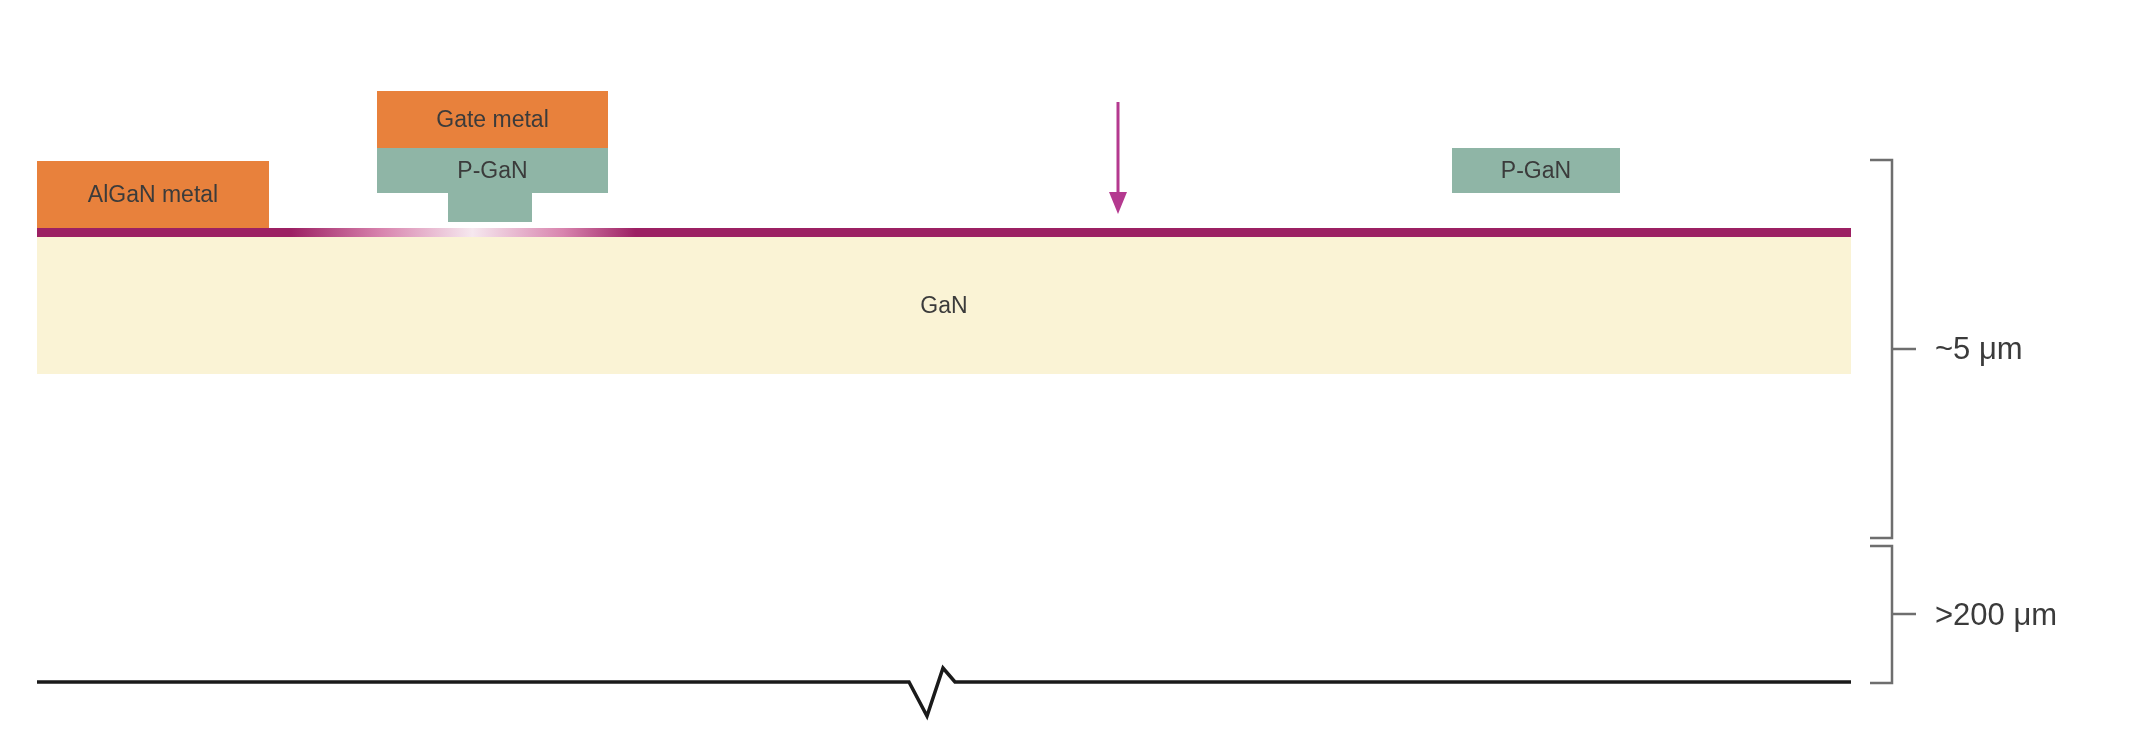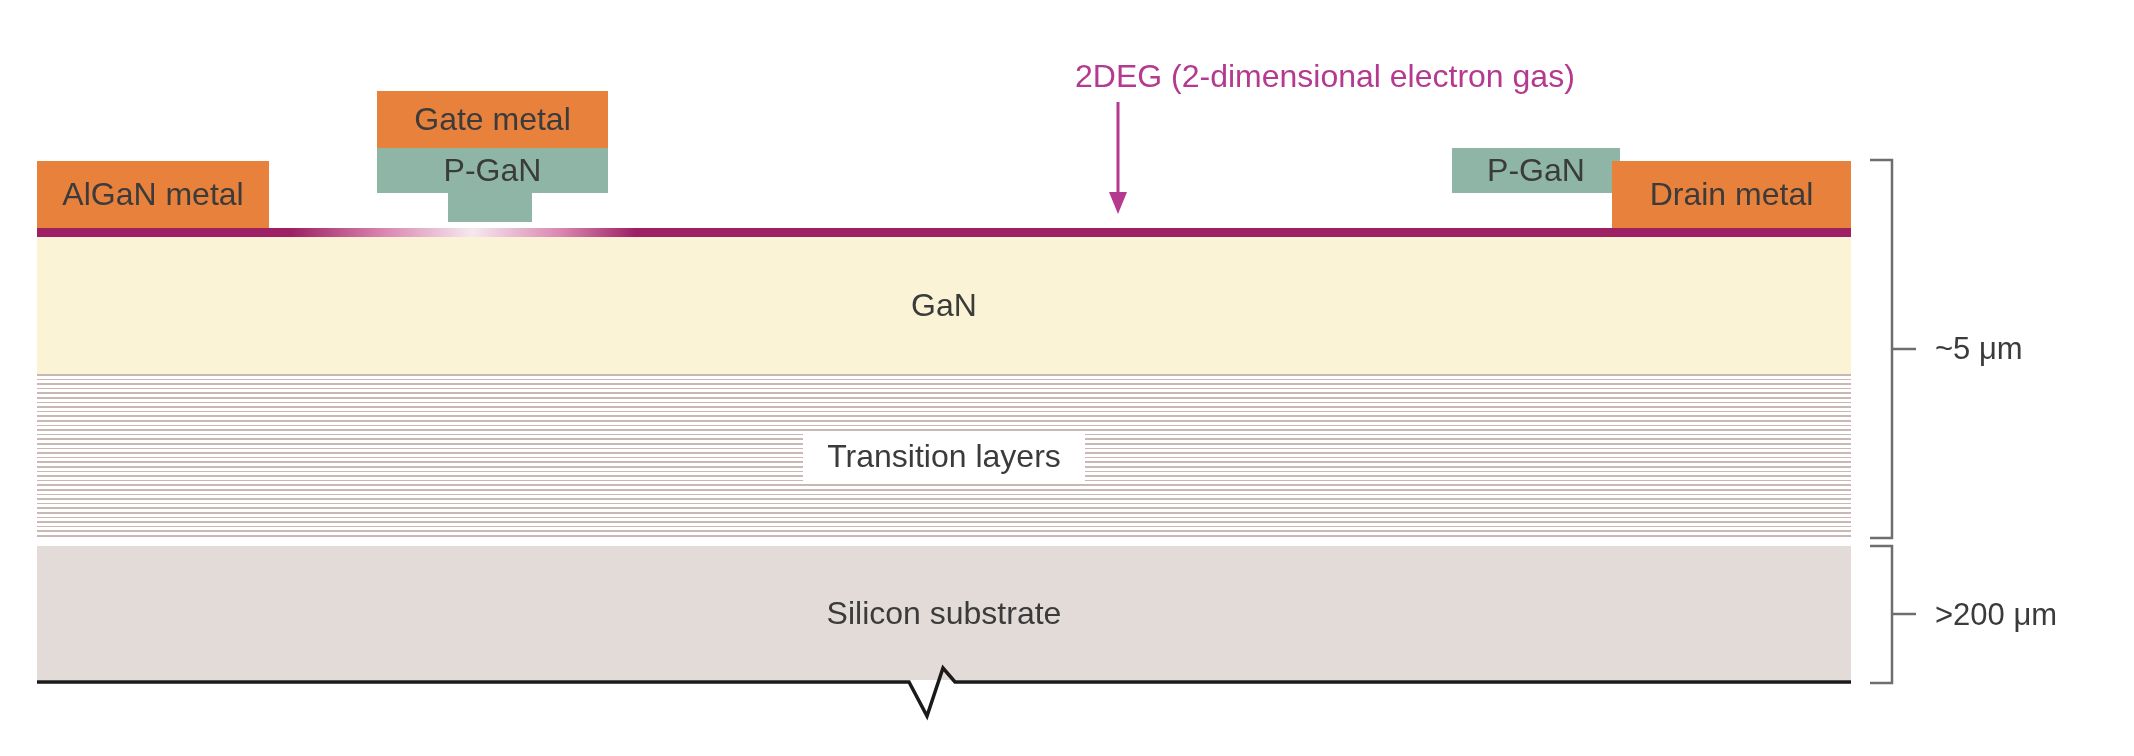--- a/index.html
+++ b/index.html
@@ -1,20 +1,20 @@
 <!DOCTYPE html>
 <html style="--metal-orange: #E8813C; --pgan-teal: #8FB5A6; --algan-green: #A0B553; --deg-magenta: #9C2063; --deg-fade: #F6E8EF; --annotation-magenta: #B4398F; --gan-cream: #FAF3D5; --substrate-gray: #E3DBD7; --stripe-pink: #C9B7B3; --text-dark: #3B3B3B; --bracket-gray: #6E6E6E; --baseline-black: #1A1A1A;"><head>
 <meta charset="utf-8">
 <style>
   html,body{margin:0;padding:0;background:#ffffff;}
   body{font-family:"Liberation Sans","DejaVu Sans",sans-serif;color:var(--text-dark,#3b3b3b);}
   #stage{position:relative;width:2134px;height:756px;background:#ffffff;overflow:hidden;}
   .abs{position:absolute;box-sizing:border-box;}
   .center{display:flex;align-items:center;justify-content:center;}
-  .lbl{font-size:32px;color:var(--text-dark,#3b3b3b);white-space:nowrap;}
+  .lbl{font-size:23px;color:var(--text-dark,#3b3b3b);white-space:nowrap;}
 
   
   .metal{background:var(--metal-orange,#E8813C);z-index:4;}
   
   .pgan{background:var(--pgan-teal,#8FB5A6);z-index:4;}
   .pgan-notch{background:var(--pgan-teal,#8FB5A6);z-index:3;}
 
   
   #algan{left:37px;top:192px;width:1814px;height:36px;background:var(--algan-green,#A0B553);z-index:2;}
 
@@ -42,21 +42,20 @@
   #deg-annotation{left:1075px;top:58px;width:620px;font-size:32px;color:var(--annotation-magenta,#B4398F);z-index:6;}
 
   svg{display:block;}
   .dim-label{font-size:31px;color:var(--text-dark,#3b3b3b);white-space:nowrap;}
 </style>
 </head>
 <body>
 
 <div id="stage">
 
-  <div id="deg-annotation" class="abs">2DEG (2-dimensional electron gas)</div>
 
   <svg class="abs" style="left:1098px;top:102px;z-index:6;" width="40" height="115">
     <line x1="20" y1="0" x2="20" y2="94" stroke="#B4398F" stroke-width="3"></line>
     <polygon points="11,90 29,90 20,112" fill="#B4398F"></polygon>
   </svg>
 
   <div class="abs metal center" style="left:377px;top:91px;width:231px;height:57px;">
     <span class="lbl">Gate metal</span>
   </div>
   <div class="abs pgan center" style="left:377px;top:148px;width:231px;height:45px;">
@@ -65,38 +64,29 @@
   <div class="abs pgan-notch" style="left:448px;top:192px;width:84px;height:30px;"></div>
 
   <div class="abs metal center" style="left:37px;top:161px;width:232px;height:67px;">
     <span class="lbl">AlGaN metal</span>
   </div>
 
   <div class="abs pgan center" style="left:1452px;top:148px;width:168px;height:45px;">
     <span class="lbl">P-GaN</span>
   </div>
 
-  <div class="abs metal center" style="left:1612px;top:161px;width:239px;height:67px;">
-    <span class="lbl">Drain metal</span>
-  </div>
 
 
   <div id="deg-line" class="abs"></div>
 
   <div id="gan" class="abs center">
     <span class="lbl">GaN</span>
   </div>
 
-  <div id="transition" class="abs center">
-    <span class="tag lbl">Transition layers</span>
-  </div>
 
-  <div id="substrate" class="abs center">
-    <span class="lbl">Silicon substrate</span>
-  </div>
 
   <svg class="abs" style="left:37px;top:664px;z-index:2;" width="1814" height="60">
     <path d="M0 18 L872 18 L890 52 L906 4 L918 18 L1814 18" fill="none" stroke="#1A1A1A" stroke-width="3.5"></path>
   </svg>
 
   <svg class="abs" style="left:1868px;top:152px;z-index:2;" width="60" height="398">
     <polyline points="2,8 24,8 24,386 2,386" fill="none" stroke="#6E6E6E" stroke-width="2.5"></polyline>
     <line x1="24" y1="197" x2="48" y2="197" stroke="#6E6E6E" stroke-width="2.5"></line>
   </svg>
   <div class="abs dim-label" style="left:1935px;top:331px;">~5 μm</div>

